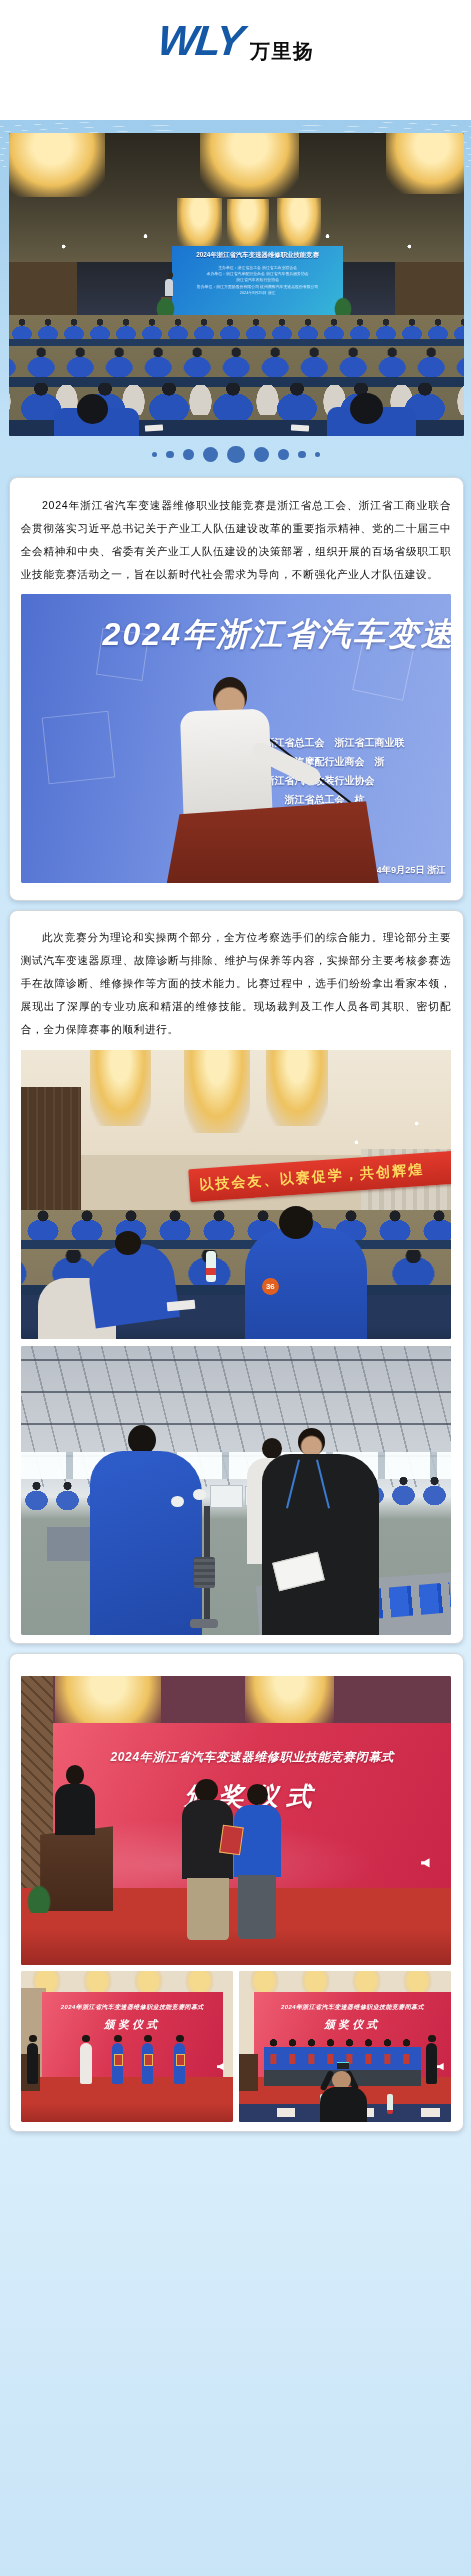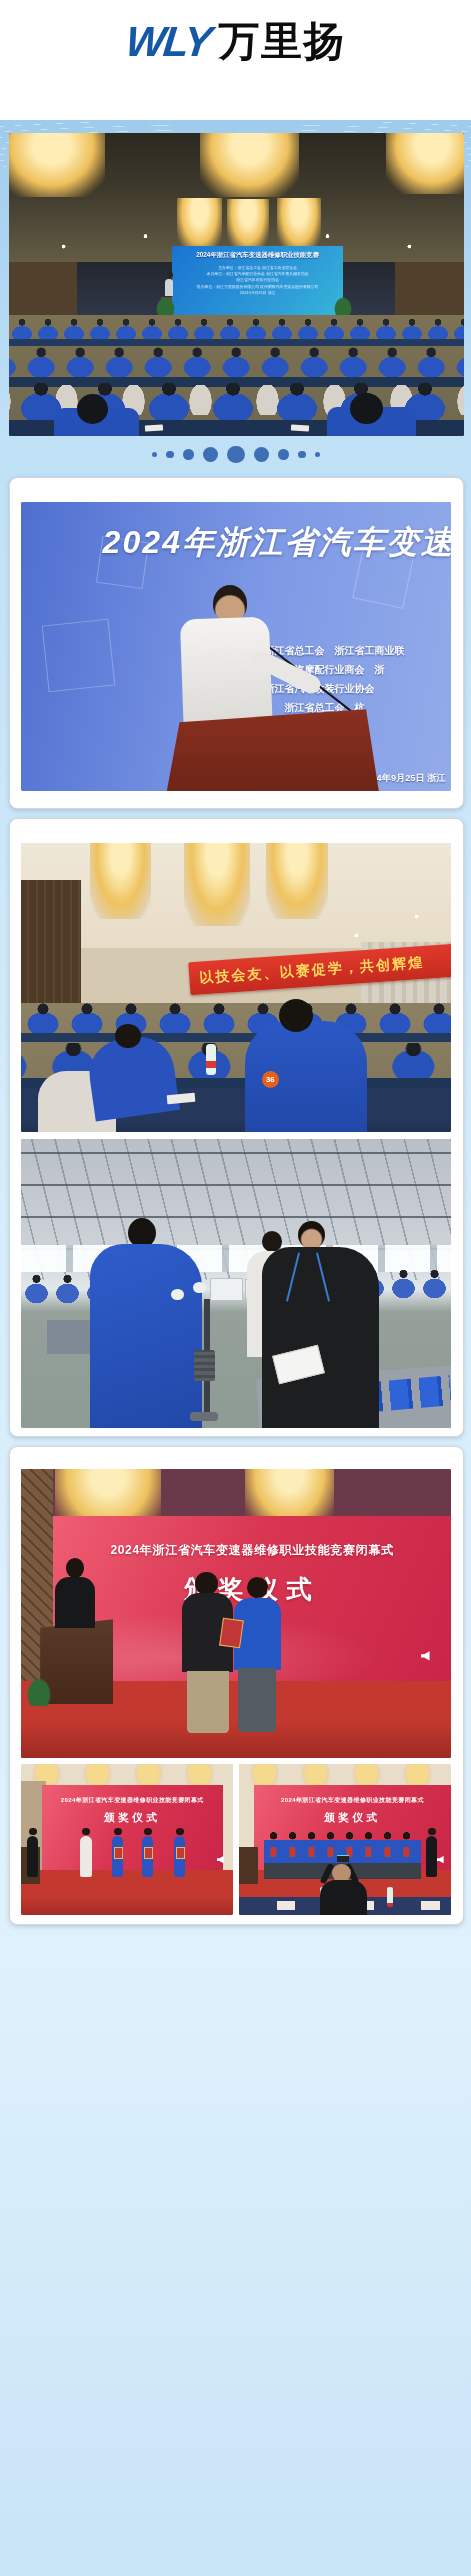--- a/index.html
+++ b/index.html
@@ -1,21 +1,21 @@
 <!DOCTYPE html>
 <html style="font-size:11.3px"><head>
 <meta charset="utf-8">
 <style>
   html,body{margin:0;padding:0;background:#fff;}
   .page{width:472px;margin:0 auto;font-family:"Liberation Sans","DejaVu Sans",sans-serif;color:#111;}
   
   .hdr{height:120px;background:#fff;}
   .logo-row{display:flex;justify-content:center;align-items:flex-end;gap:8.5px;padding-top:20px;}
   .logo-wly{font-size:42px;font-weight:900;font-style:italic;color:#1559a6;letter-spacing:-2.1px;line-height:1;transform:skewX(-6deg);}
-  .logo-cn{font-size:41px;font-weight:900;color:#0d0d0d;line-height:1.05;letter-spacing:1.4px;}
+  .logo-cn{font-size:20px;font-weight:900;color:#0d0d0d;line-height:1.05;letter-spacing:1.4px;}
   
   .main{min-height:2456px;background:linear-gradient(180deg,#9fccec 0%,#bfe0f6 12%,#d7edfb 45%,#dff1fc 75%,#c8e4f7 100%);padding:0 8.5px 12.7px;box-sizing:border-box;overflow:hidden;}
   .para{font-size:10.6px;line-height:23px;letter-spacing:0.7px;text-align:justify;text-indent:2em;color:#0c0c0c;margin:0;}
   .intro{background:#fff;border:1.4px dashed #86c5ef;border-radius:3.5px;padding:10.6px 14px;margin-top:10.6px;position:relative;z-index:1;}
   .card{background:#fff;border:0.7px solid #d6d6d6;border-radius:8.5px;box-shadow:0 1.4px 4.2px rgba(90,115,150,.28);padding:15.6px 11.3px 8.5px;margin-top:8.5px;position:relative;z-index:1;}
   .photo{position:relative;overflow:hidden;border-radius:1.4px;}
   .abs{position:absolute;}
   .cr{position:absolute;left:0;right:0;background-repeat:repeat-x;}
   
   .ph1wrap{position:relative;margin-top:13.4px;}
@@ -111,21 +111,21 @@
   .flange{left:39.4%;top:273px;width:28px;height:9.2px;border-radius:3.5px;background:#6a6e76;}
   .wom4-head{left:56%;top:92px;width:20px;height:21px;border-radius:50%;background:#1c1712;}
   .wom4-body{left:52.5%;top:112px;width:45px;height:106px;border-radius:18.4px 18.4px 0 0;background:#e9e7e3;}
   .jud4-head{left:64.5%;top:82px;width:27px;height:28px;border-radius:50%;background:radial-gradient(circle at 50% 66%,#caa181 0 42%,#1a130d 50%);}
   .jud4-body{left:56%;top:108px;width:117px;height:181px;border-radius:28px 40px 0 0;background:#1d1e20;}
   .lan{width:2.1px;height:50px;background:#3a7bd0;}
   .papers{left:59%;top:211px;width:45px;height:27px;background:#f4f4f2;transform:rotate(-14deg);border:0.7px solid #cfcfcb;}
   .pipe{left:23%;top:263px;width:41px;height:6.4px;border-radius:3.5px;background:#b4714e;transform:rotate(10deg);}
   
   .ph5{height:289px;background:#6b3a4a;}
-  .scrR{background:linear-gradient(115deg,#ef5e72 0%,#d93652 45%,#c92547 100%);}
+  .scrR{background:linear-gradient(115deg,#ef5e72 0%,#d93652 45%,#c92547 100%);font-style:italic;}
   .swoosh{background:radial-gradient(ellipse 297px 64px at 30% 85%,rgba(255,255,255,.18),transparent 70%);}
   .ph5-screen{left:7.5%;right:0;top:47px;height:167px;overflow:hidden;}
   .ph5-title{margin-top:25.5px;text-align:center;font-size:12px;font-weight:900;color:#fff;letter-spacing:0.7px;white-space:nowrap;text-shadow:0 1.4px 2.1px rgba(120,10,30,.5);}
   .ph5-sub{margin-top:12.7px;text-align:center;font-size:25.5px;font-weight:900;color:#fff;letter-spacing:8.5px;text-shadow:0 1.4px 2.8px rgba(120,10,30,.5);}
   .stage{left:0;right:0;top:212px;bottom:0;background:linear-gradient(180deg,#c4392f 0 52%,#9c2a24 100%);}
   .lat{left:0;top:0;width:7.5%;height:233px;background:#7a5a40 repeating-linear-gradient(45deg,rgba(40,25,12,.35) 0 2.1px,transparent 2.1px 8.5px);}
   .pod5{left:4.5%;top:150px;width:17%;height:85px;background:linear-gradient(180deg,#5a3a28,#46291a);clip-path:polygon(0 10%,100% 0,100% 100%,0 100%);}
   .man-blk-s{left:8%;top:108px;width:40px;height:51px;border-radius:14px 14px 0 0;background:#17181a;}
   .head-s{border-radius:50%;background:#1c140f;}
   .aw-l-body{left:37.5%;top:124px;width:51px;height:79px;border-radius:17px 17px 0 0;background:#202023;}
@@ -225,20 +225,21 @@
       <span class="dot d3"></span>
       <span class="dot d4"></span>
       <span class="dot d5"></span>
       <span class="dot d4"></span>
       <span class="dot d3"></span>
       <span class="dot d2"></span>
       <span class="dot d1"></span>
     </div>
 
     <div class="card">
+      <p class="para">2024年浙江省汽车变速器维修职业技能竞赛是浙江省总工会、浙江省工商业联合会贯彻落实习近平总书记关于产业工人队伍建设改革的重要指示精神、党的二十届三中全会精神和中央、省委有关产业工人队伍建设的决策部署，组织开展的百场省级职工职业技能竞赛活动之一，旨在以新时代社会需求为导向，不断强化产业人才队伍建设。</p>
 
       <div class="photo ph2">
         <div class="sq" style="left:78px;top:37px;width:45px;height:45px;transform:rotate(8deg);"></div>
         <div class="sq" style="left:24px;top:120px;width:65px;height:65px;transform:rotate(-6deg);"></div>
         <div class="sq" style="right:42px;top:50px;width:50px;height:50px;transform:rotate(12deg);"></div>
         <div class="abs ph2-title">2024年浙江省汽车变速器维修职业技能竞赛</div>
         <div class="abs ph2-info">
           <div>主办单位：浙江省总工会　浙江省工商业联</div>
           <div>承办单位：浙江省汽摩配行业商会　浙</div>
           <div>　　　　　浙江省汽车改装行业协会</div>
@@ -249,20 +250,21 @@
         <div class="abs ph2-mich"></div>
         <div class="abs ph2-head"></div>
         <div class="abs ph2-body"></div>
         <div class="abs ph2-arm"></div>
         <div class="abs ph2-pod"></div>
       </div>
 
     </div>
 
     <div class="card">
+      <p class="para">此次竞赛分为理论和实操两个部分，全方位考察选手们的综合能力。理论部分主要测试汽车变速器原理、故障诊断与排除、维护与保养等内容，实操部分主要考核参赛选手在故障诊断、维修操作等方面的技术能力。比赛过程中，选手们纷纷拿出看家本领，展现出了深厚的专业功底和精湛的维修技能。现场裁判及工作人员各司其职、密切配合，全力保障赛事的顺利进行。</p>
 
       <div class="photo ph3" style="margin-top:8.5px;">
         <div class="abs ph3-ceil"></div>
         <div class="abs chand3" style="left:16%;top:-2.8px;width:61px;height:79px;"></div>
         <div class="abs chand3" style="left:38%;top:-5.7px;width:66px;height:89px;"></div>
         <div class="abs chand3" style="left:57%;top:-2.8px;width:62px;height:79px;"></div>
         <div class="abs wood3"></div>
         <div class="abs diam"></div>
         <div class="abs curt"></div>
         <div class="abs banner">

